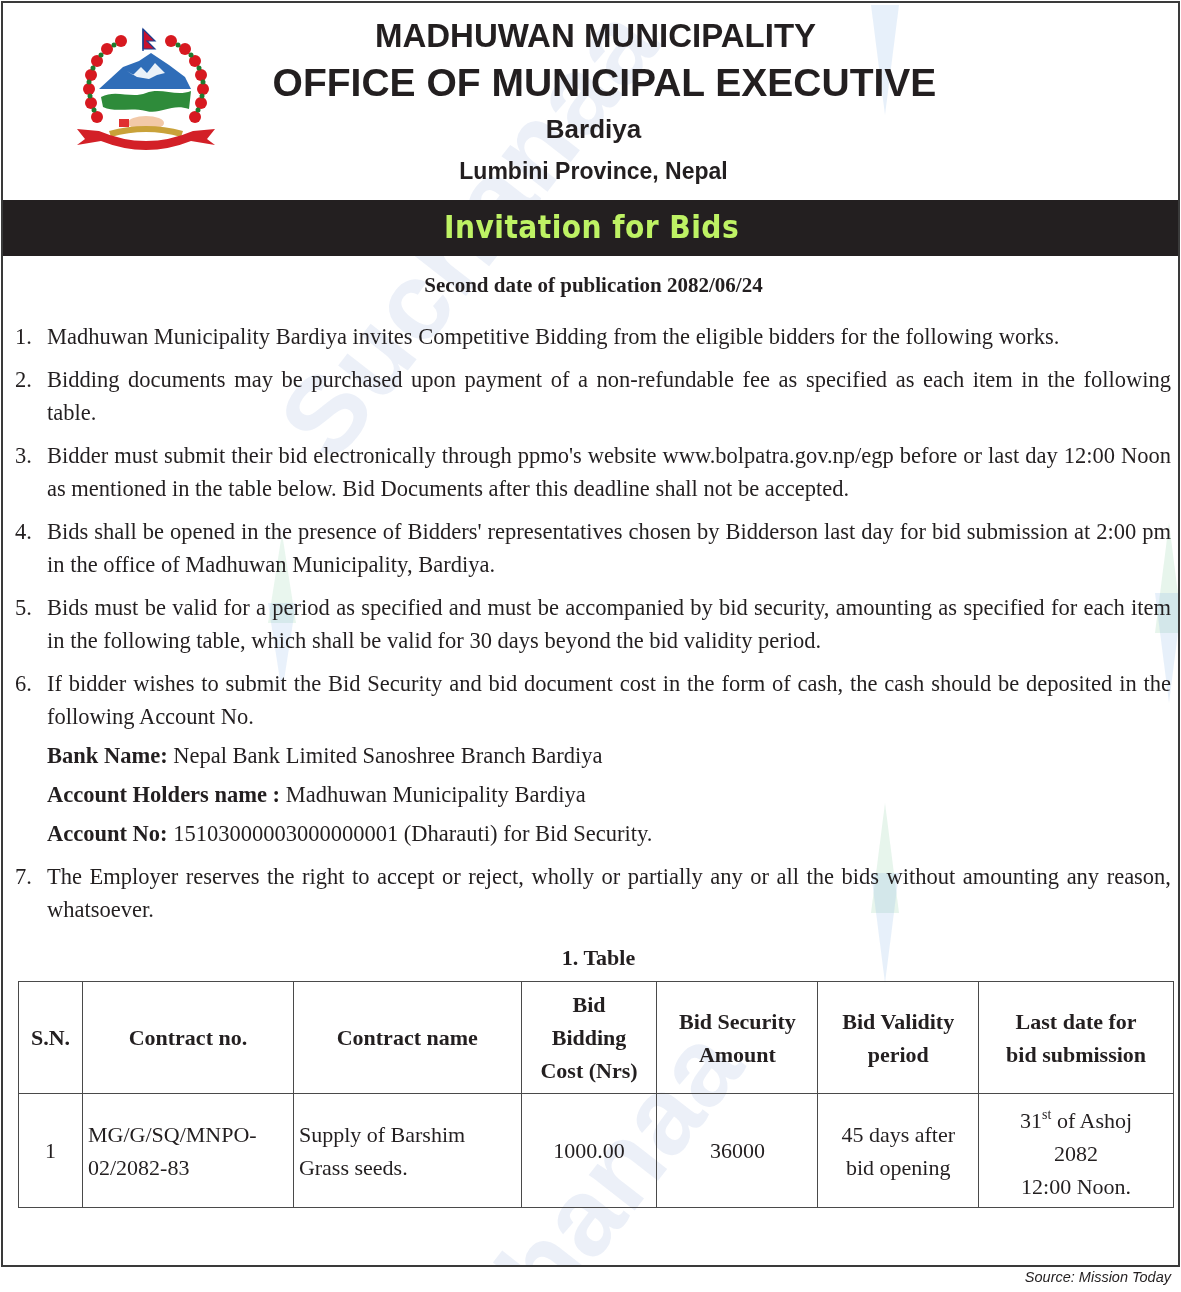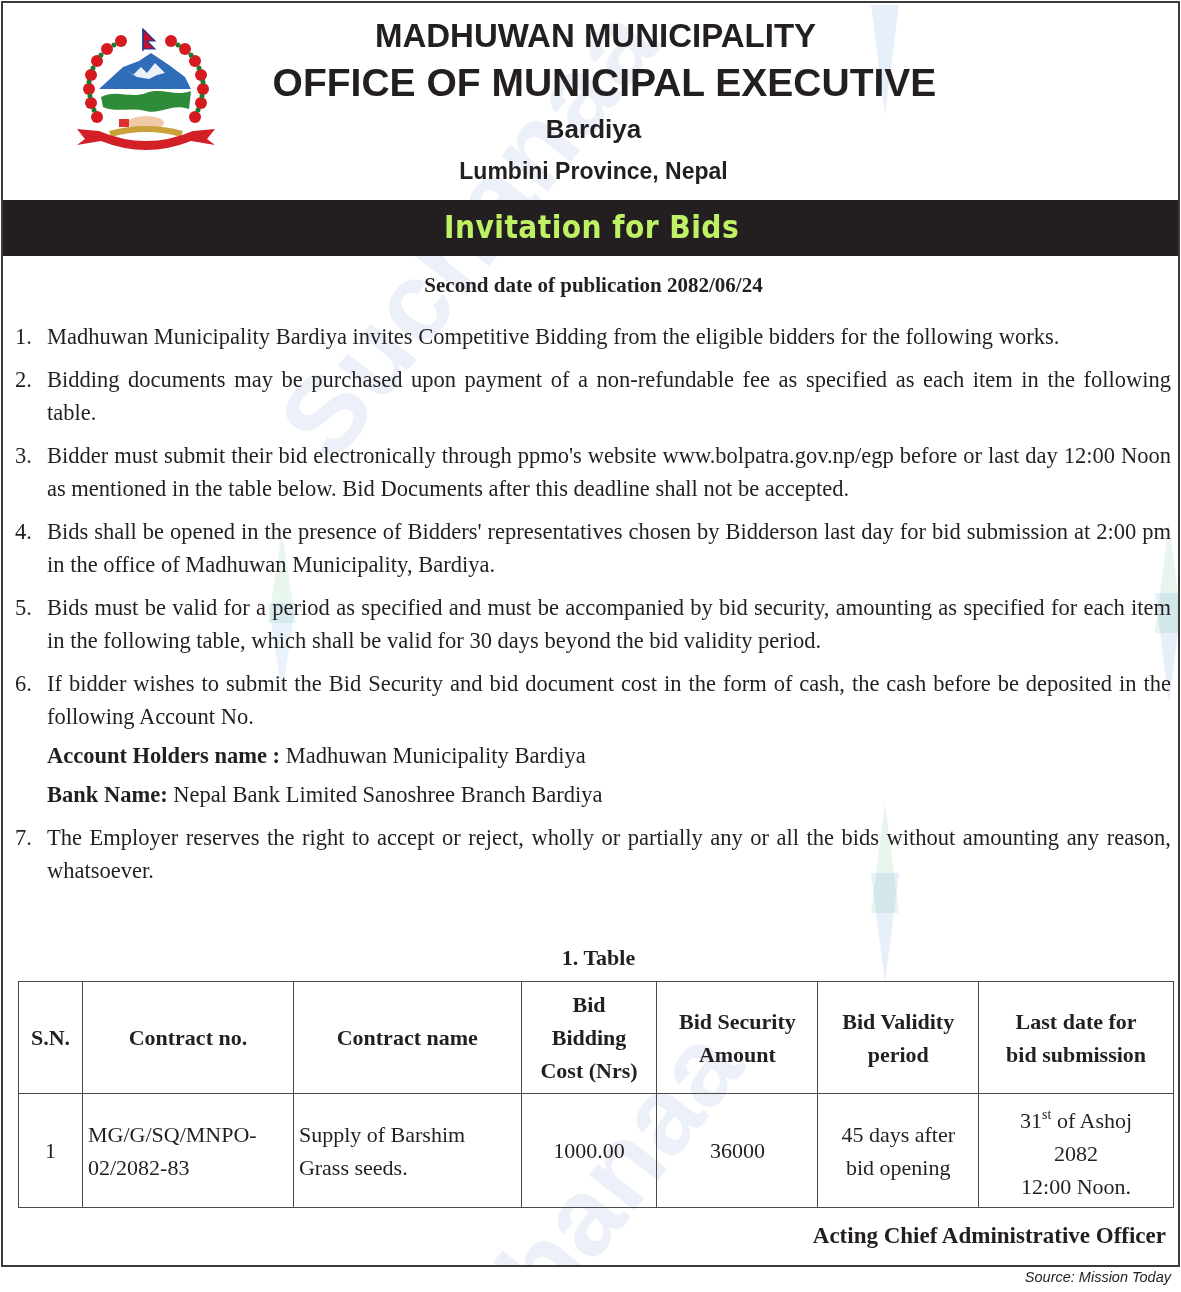--- a/index.html
+++ b/index.html
@@ -182,28 +182,31 @@
     <div class="item">
       <span class="num">4.</span>
       <p>Bids shall be opened in the presence of Bidders' representatives chosen by Bidderson last day for bid submission at 2:00 pm in  the office of Madhuwan Municipality, Bardiya.</p>
     </div>
     <div class="item">
       <span class="num">5.</span>
       <p>Bids must be valid for a period as specified and must be accompanied by bid security, amounting as specified for each item in the following table, which shall be valid for 30 days beyond the bid validity period.</p>
     </div>
     <div class="item">
       <span class="num">6.</span>
-      <p>If bidder wishes to submit the Bid Security and bid document cost in the form of cash, the cash before be deposited in the following Account No.</p>
-    </div>
-
+      <p>If bidder wishes to submit the Bid Security and bid document cost in the form of cash, the cash should be deposited in the following Account No.</p>
+    </div>
+
+    <div class="bank-line">
+      <b>Bank Name:</b><span> Nepal Bank Limited Sanoshree Branch Bardiya</span>
+    </div>
     <div class="bank-line">
       <b>Account Holders name :</b><span> Madhuwan Municipality Bardiya</span>
     </div>
     <div class="bank-line">
-      <b>Bank Name:</b><span> Nepal Bank Limited Sanoshree Branch Bardiya</span>
+      <b>Account No:</b><span> 15103000003000000001 (Dharauti) for Bid Security.</span>
     </div>
 
     <div class="item">
       <span class="num">7.</span>
       <p>The Employer reserves the right to accept or reject, wholly or partially any or all the bids without amounting any reason, whatsoever.</p>
     </div>
   </div>
 
   <div class="table-caption">1.  Table</div>
 
@@ -260,16 +263,15 @@
         </td>
         <td>
           <div><span>31</span><sup>st</sup><span> of Ashoj</span></div>
           <div>2082</div>
           <div>12:00 Noon.</div>
         </td>
       </tr>
     </tbody>
   </table>
 
-  <div class="signature">Acting Chief Administrative Officer</div>
 </div>
 
 <div class="source">Source: Mission Today</div>
 
 </body></html>

